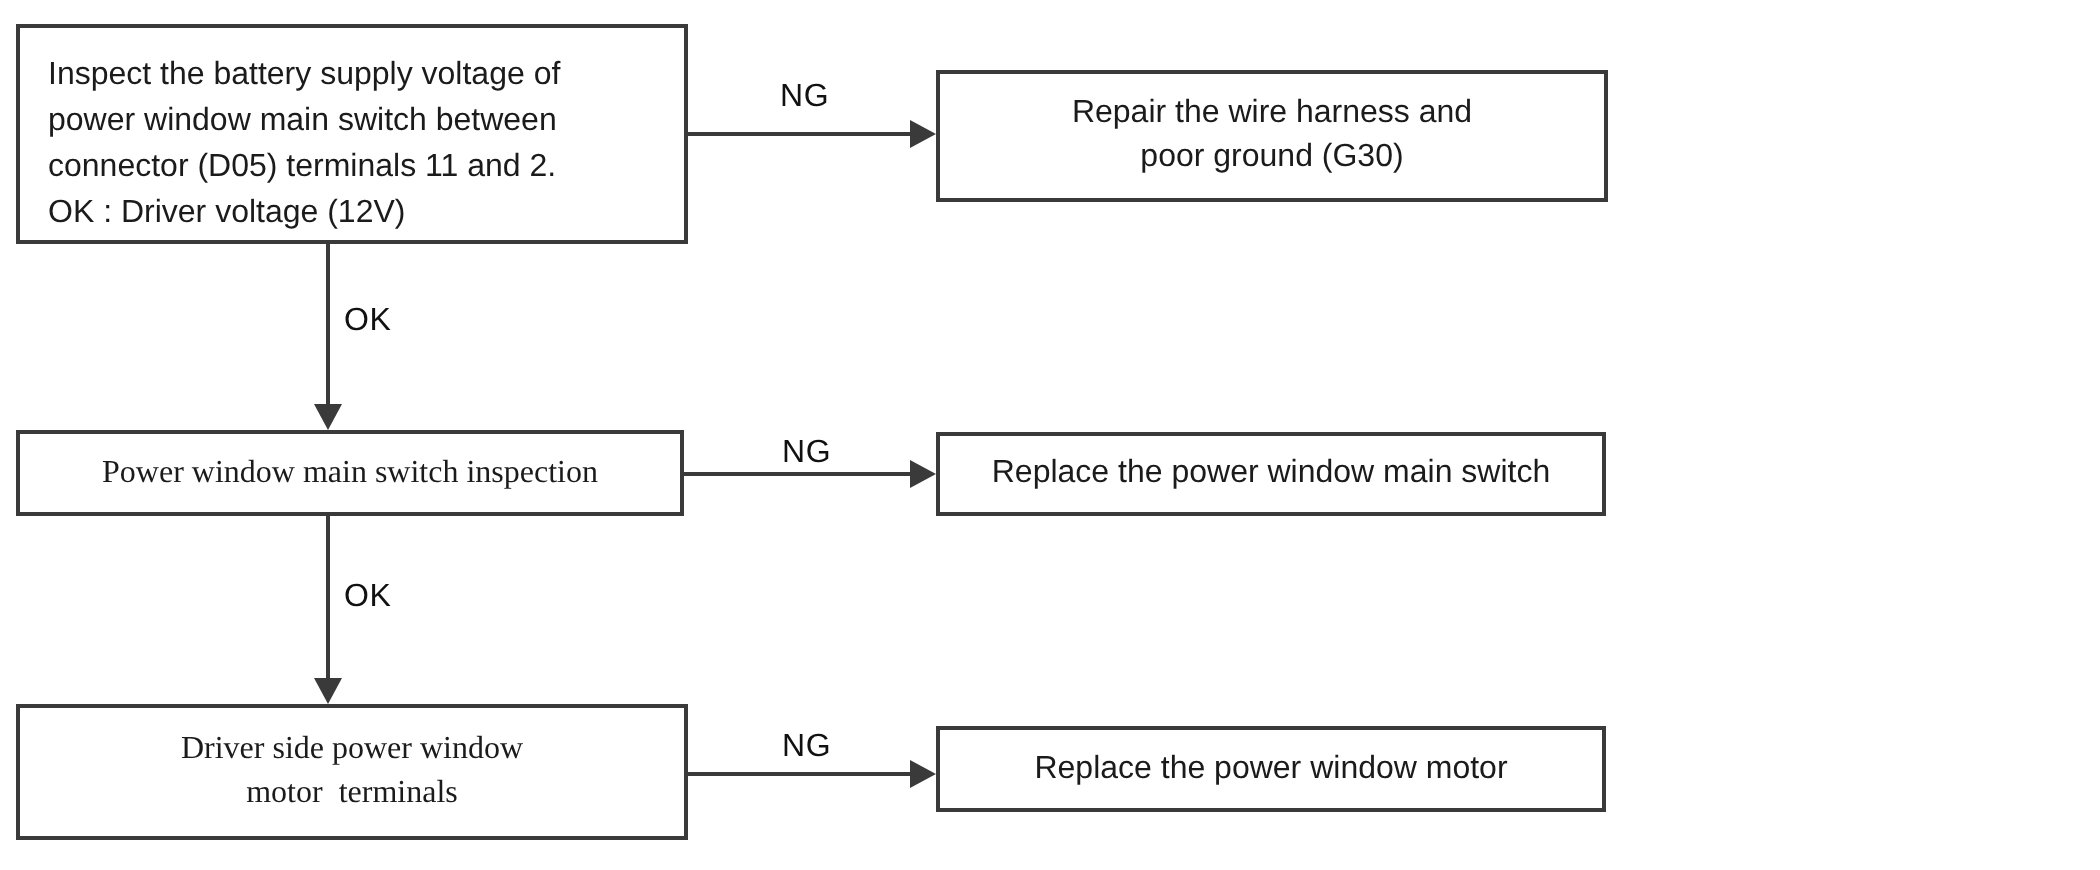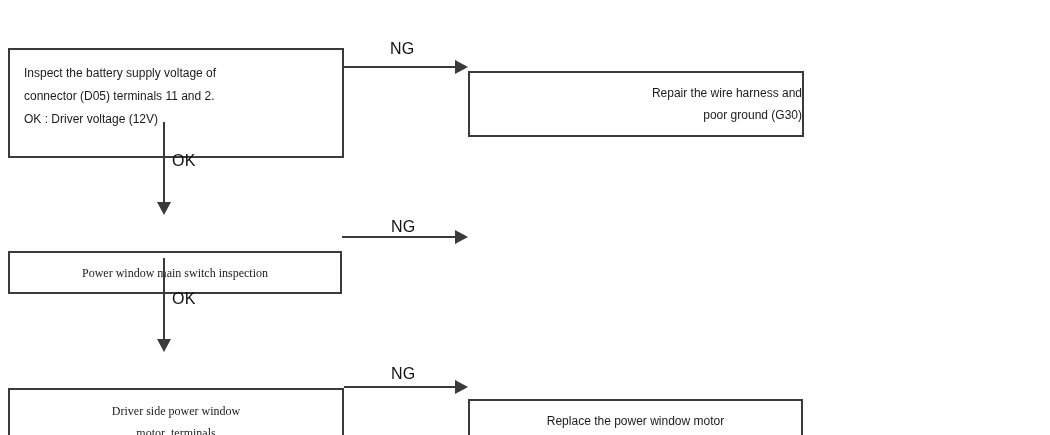--- a/index.html
+++ b/index.html
@@ -10,23 +10,22 @@
     background: #ffffff;
     font-family: "Liberation Sans", sans-serif;
     color: #1b1b1b;
     overflow: hidden;
   }
   .node {
     position: absolute;
     box-sizing: border-box;
     border: 2px solid #3a3a3a;
     background: #ffffff;
-    font-size: 12px;
+    font-size: 16px;
     line-height: 23px;
-    margin-top: 36px;
   }
   .node.align-left {
     padding: 12px 14px;
     text-align: left;
   }
   .node.align-center {
     display: flex;
     flex-direction: column;
     justify-content: center;
     text-align: center;
@@ -65,45 +64,49 @@
     letter-spacing: 0.3px;
   }
 </style>
 </head>
 <body>
 
 <div class="stage">
 
   <div class="node align-left" style="left:8px; top:12px; width:336px; height:110px;">
     <div class="bline">Inspect the battery supply voltage of</div>
+    <div class="bline">power window main switch between</div>
     <div class="bline">connector (D05) terminals 11 and 2.</div>
     <div class="bline">OK : Driver voltage (12V)</div>
   </div>
 
   <div class="conn-h" style="left:344px; top:66px; width:112px;"></div>
   <div class="arrow-right" style="left:455px; top:60px;"></div>
   <div class="conn-label" style="left:390px; top:40px;">NG</div>
 
-  <div class="node align-center" style="left:468px; top:35px; width:336px; height:66px;text-align:right;">
+  <div class="node align-center" style="left:468px; top:35px; width:336px; height:66px;">
     <div class="bline">Repair the wire harness and</div>
     <div class="bline">poor ground (G30)</div>
   </div>
 
   <div class="conn-v" style="left:163px; top:122px; height:81px;"></div>
   <div class="arrow-down" style="left:157px; top:202px;"></div>
   <div class="conn-label" style="left:172px; top:152px;">OK</div>
 
   <div class="node align-center" style="left:8px; top:215px; width:334px; height:43px;font-family:Liberation Serif, serif;">
     <div class="bline">Power window main switch inspection</div>
   </div>
 
   <div class="conn-h" style="left:342px; top:236px; width:114px;"></div>
   <div class="arrow-right" style="left:455px; top:230px;"></div>
   <div class="conn-label" style="left:391px; top:218px;">NG</div>
 
+  <div class="node align-center" style="left:468px; top:216px; width:335px; height:42px;">
+    <div class="bline">Replace the power window main switch</div>
+  </div>
 
   <div class="conn-v" style="left:163px; top:258px; height:82px;"></div>
   <div class="arrow-down" style="left:157px; top:339px;"></div>
   <div class="conn-label" style="left:172px; top:290px;">OK</div>
 
   <div class="node align-center" style="left:8px; top:352px; width:336px; height:68px;font-family:Liberation Serif, serif;">
     <div class="bline">Driver side power window</div>
     <div class="bline">motor  terminals</div>
   </div>
 

